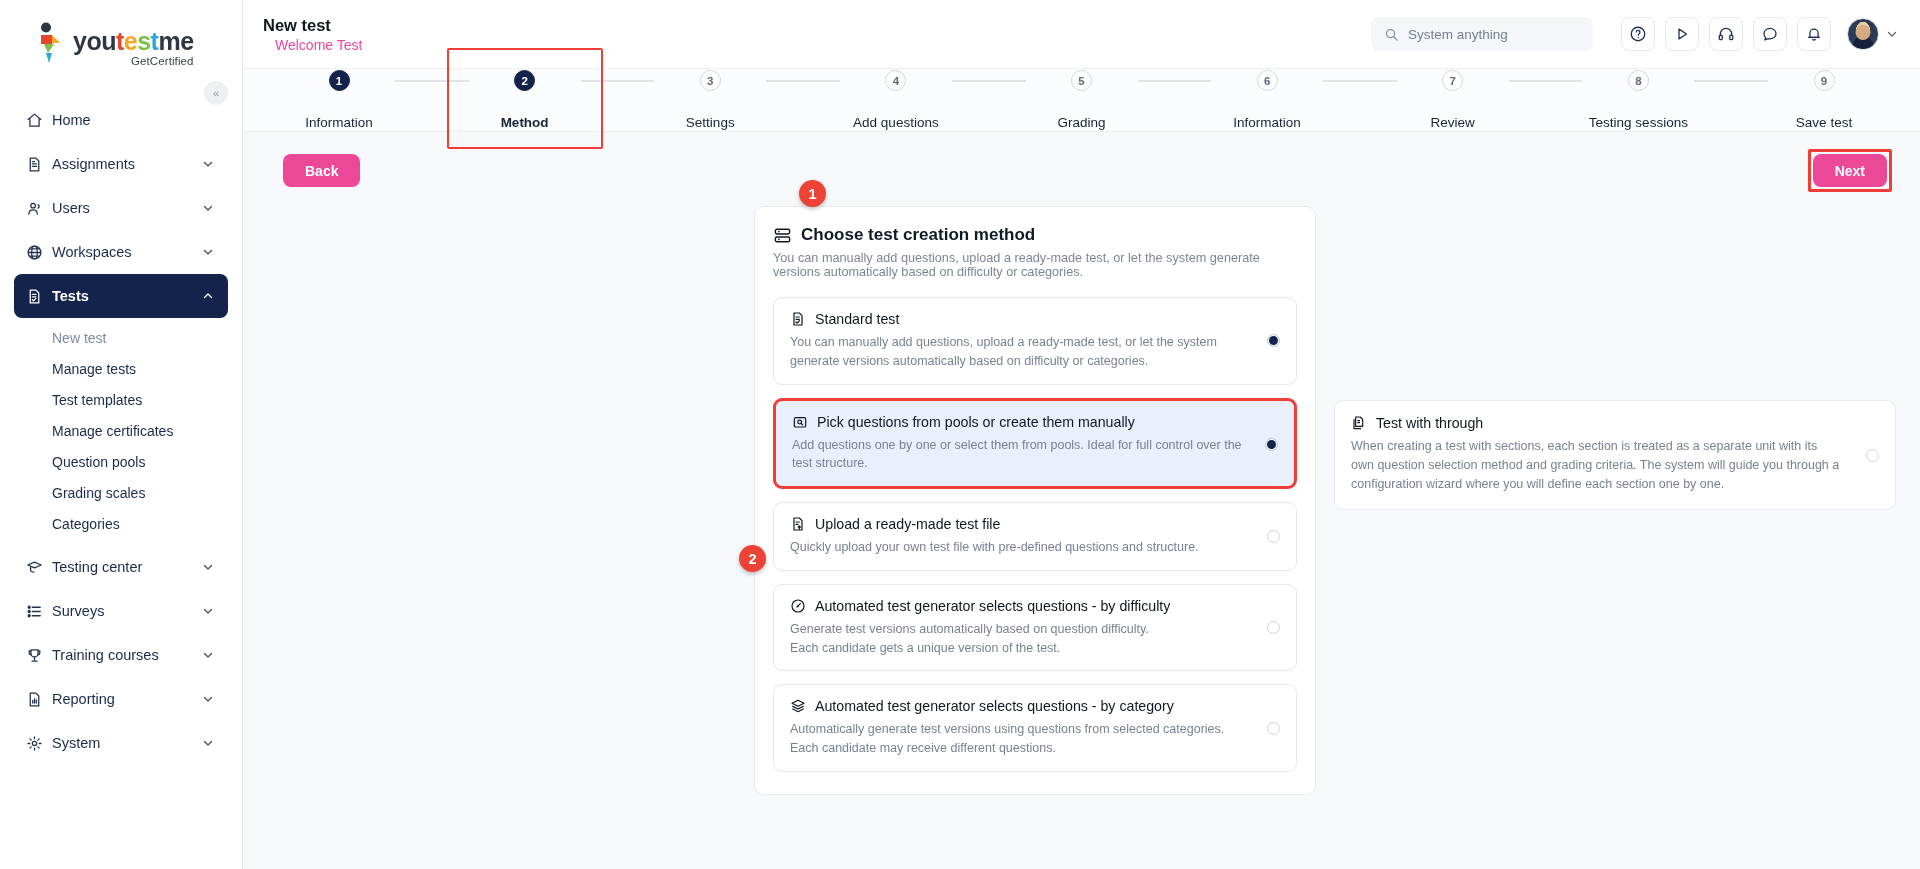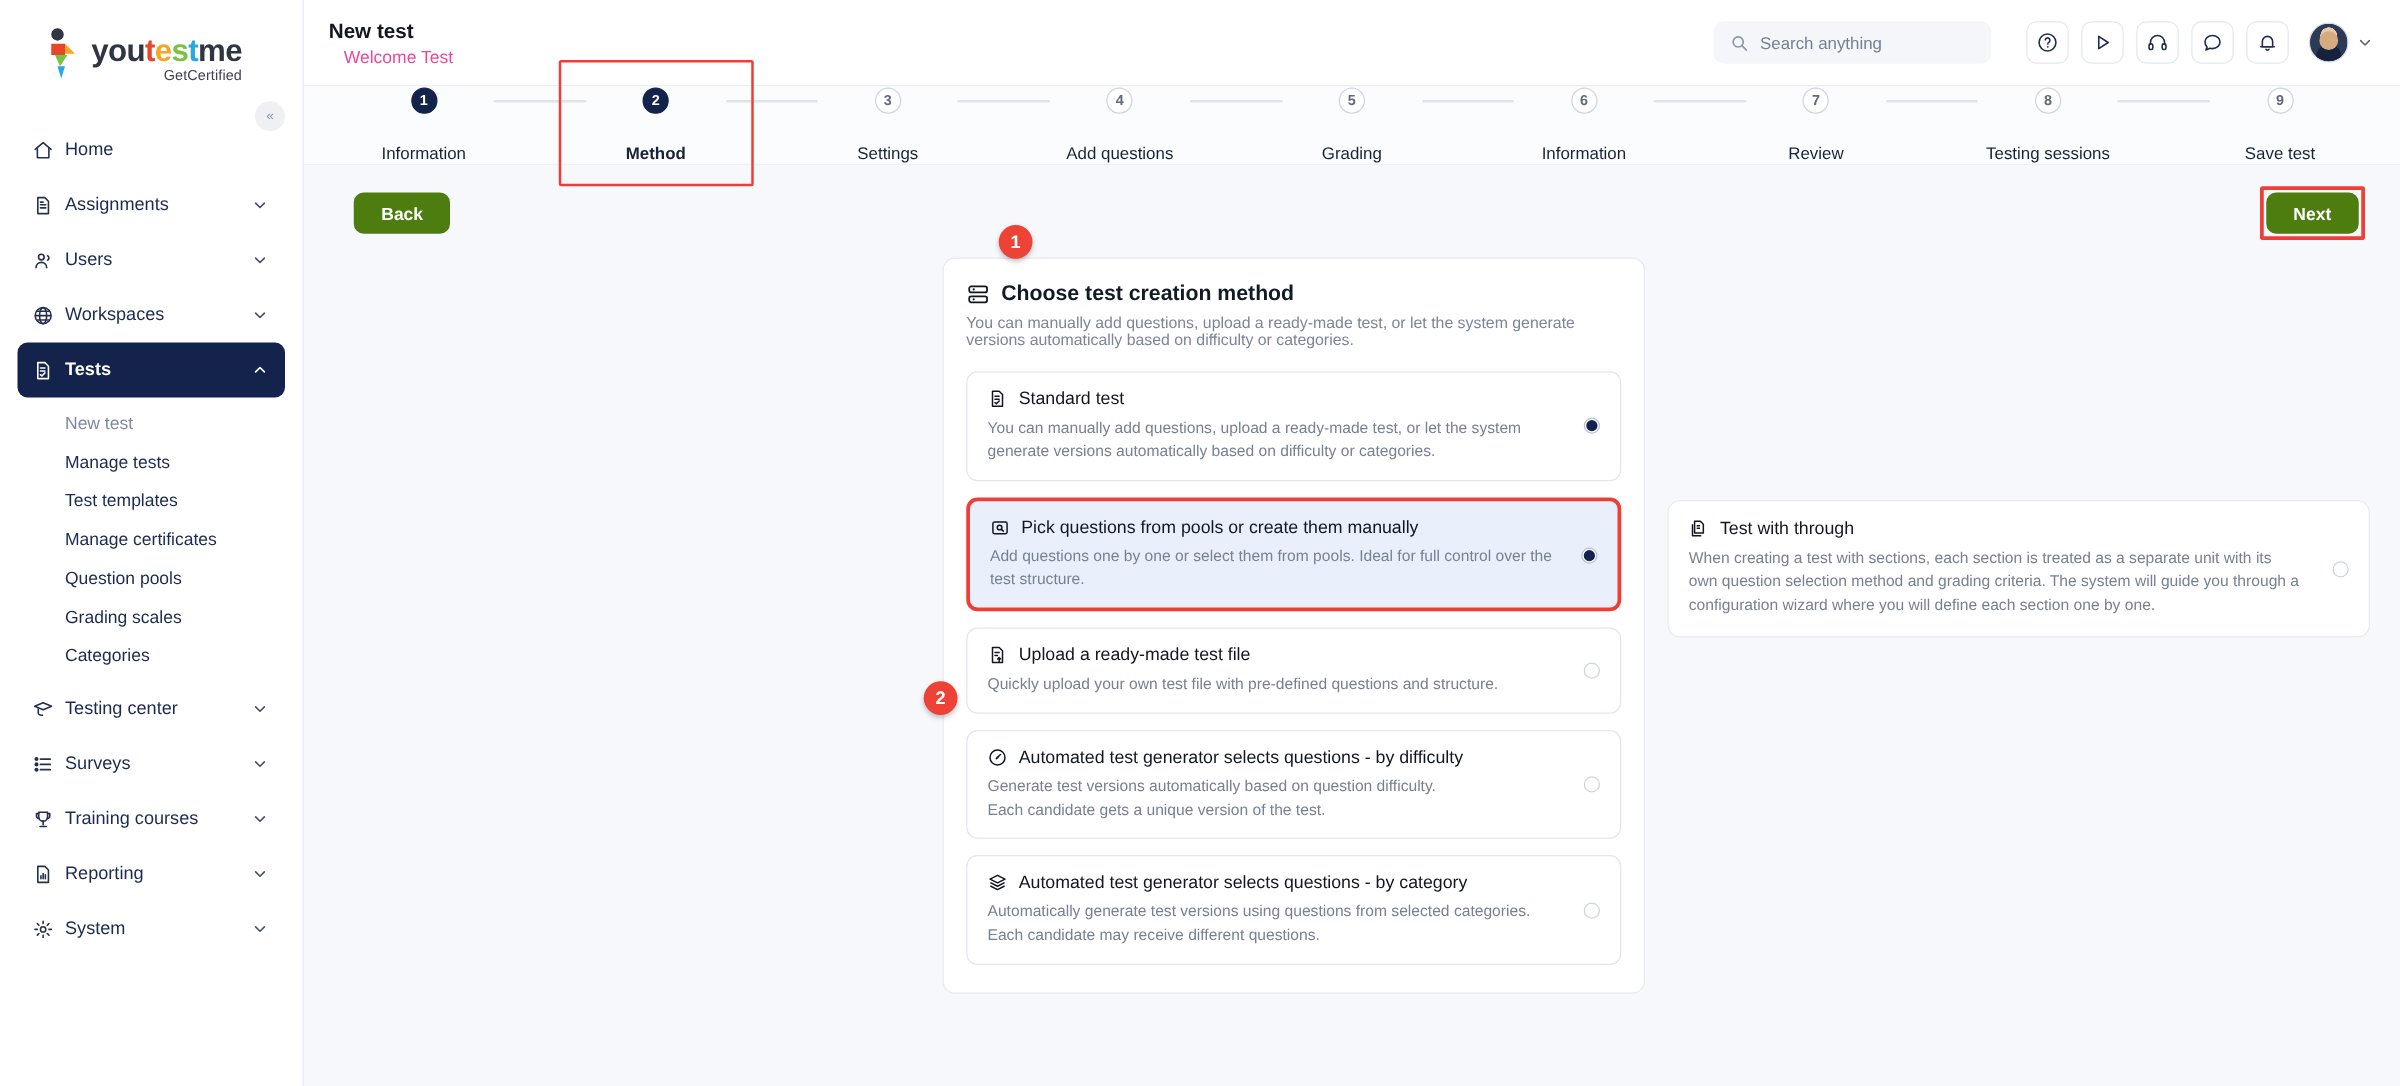--- a/index.html
+++ b/index.html
@@ -126,21 +126,21 @@
   .badge {
     width: 27px; height: 27px; border-radius: 50%; background: #ed4337; color: #fff;
     font-size: 14.5px; font-weight: 700; display: flex; align-items: center; justify-content: center;
     box-shadow: 0 2px 4px rgba(0,0,0,0.25); position: absolute; z-index: 20;
   }
 
   
   .content { flex: 1; position: relative; overflow: hidden; }
   .btn-row { display: flex; align-items: center; padding: 17px 28px 0 40px; }
   .btn {
-    background: #4d7c0f; color: #fff; border: none; border-radius: 8px;
+    background: #ec4899; color: #fff; border: none; border-radius: 8px;
     font-size: 14px; font-weight: 700; padding: 0 22px; height: 33px; cursor: pointer;
     font-family: "Liberation Sans", sans-serif;
   }
   .btn-next-wrap { margin-left: auto; display: flex; align-items: center; gap: 14px; position: relative; }
   .next-hl { border: 3px solid #ef3e36; padding: 2px; border-radius: 2px; display: inline-flex; }
 
   .panel {
     position: absolute; left: 511px; top: 74px;
     width: 562px; background: #ffffff; border: 1px solid #e7eaf0; border-radius: 10px;
     padding: 18px 18px 22px 18px;
@@ -383,21 +383,21 @@
       </div>
       <div class="topbar-spacer"></div>
 
       <div class="search-box">
         <span class="sico">
           <svg width="15" height="15" viewBox="0 0 24 24" fill="none" stroke="currentColor" stroke-width="2" stroke-linecap="round">
               <circle cx="10.5" cy="10.5" r="6.5"></circle>
               <path d="M15.5 15.5L21 21"></path>
             </svg>
         </span>
-        <span class="search-ph">Search anything</span>
+        <span class="search-ph">System anything</span>
       </div>
 
       <div class="icon-btn">
         <svg width="18" height="18" viewBox="0 0 24 24" fill="none" stroke="currentColor" stroke-width="1.7" stroke-linecap="round">
             <circle cx="12" cy="12" r="9"></circle>
             <path d="M9.6 9.3a2.5 2.5 0 114 2.3c-.9.6-1.3 1.1-1.3 2"></path>
             <circle cx="12.3" cy="16.6" r=".9" fill="currentColor" stroke="none"></circle>
           </svg>
       </div>
       <div class="icon-btn">

